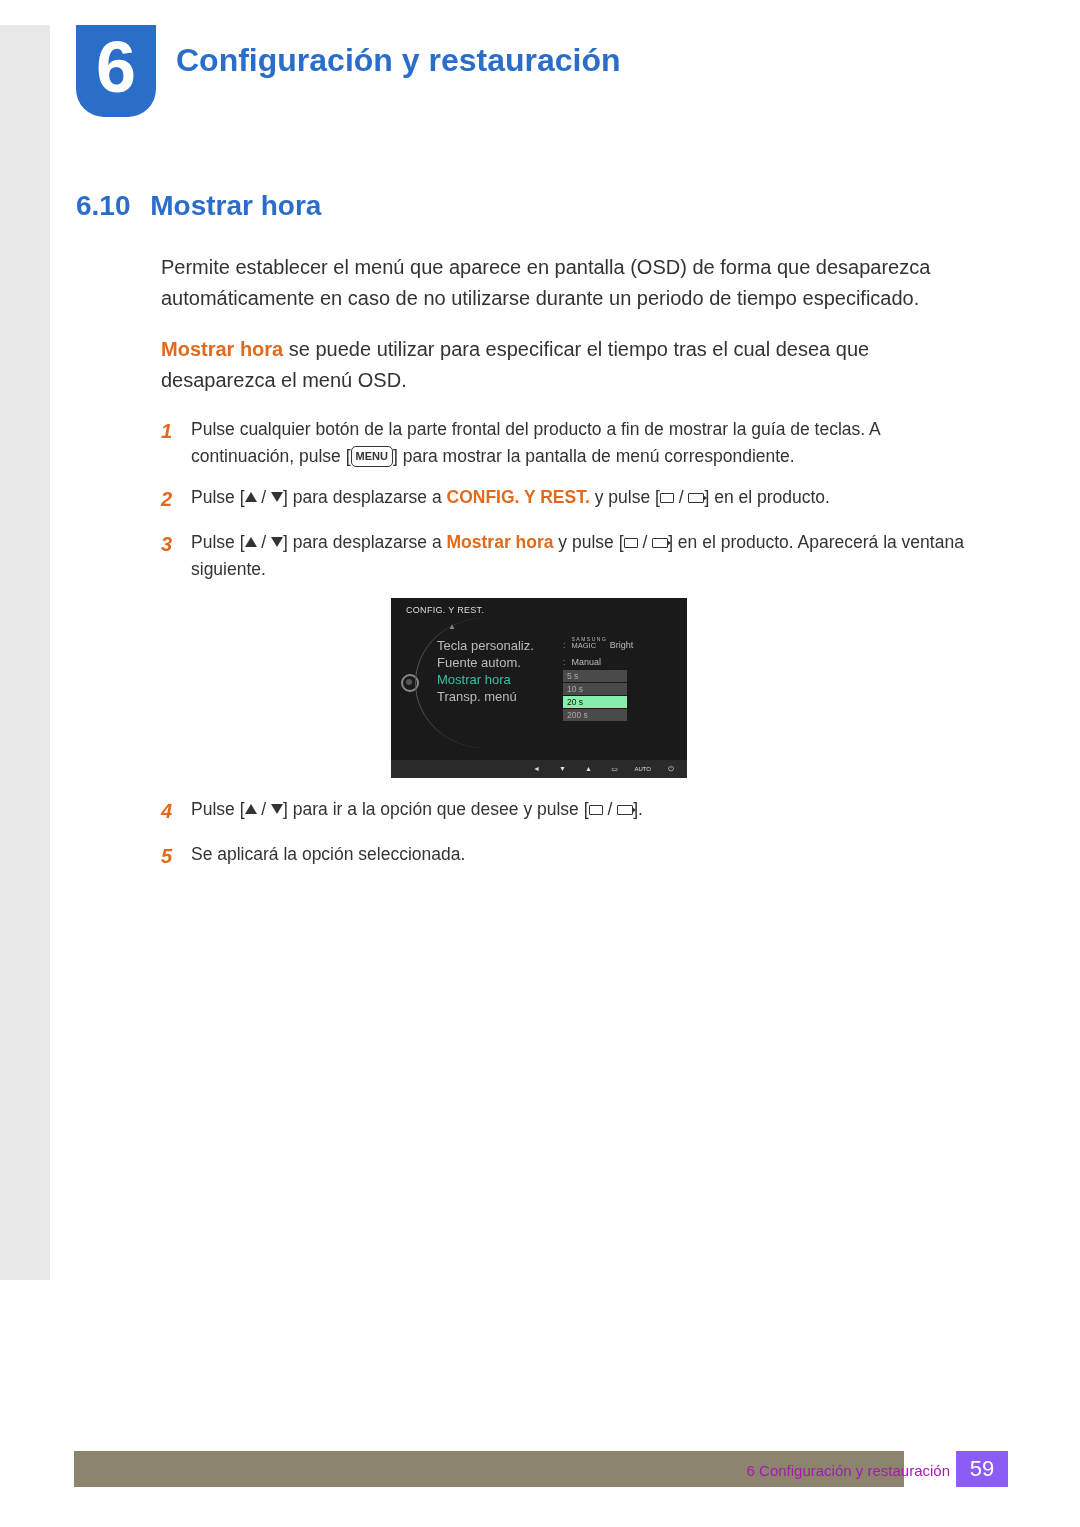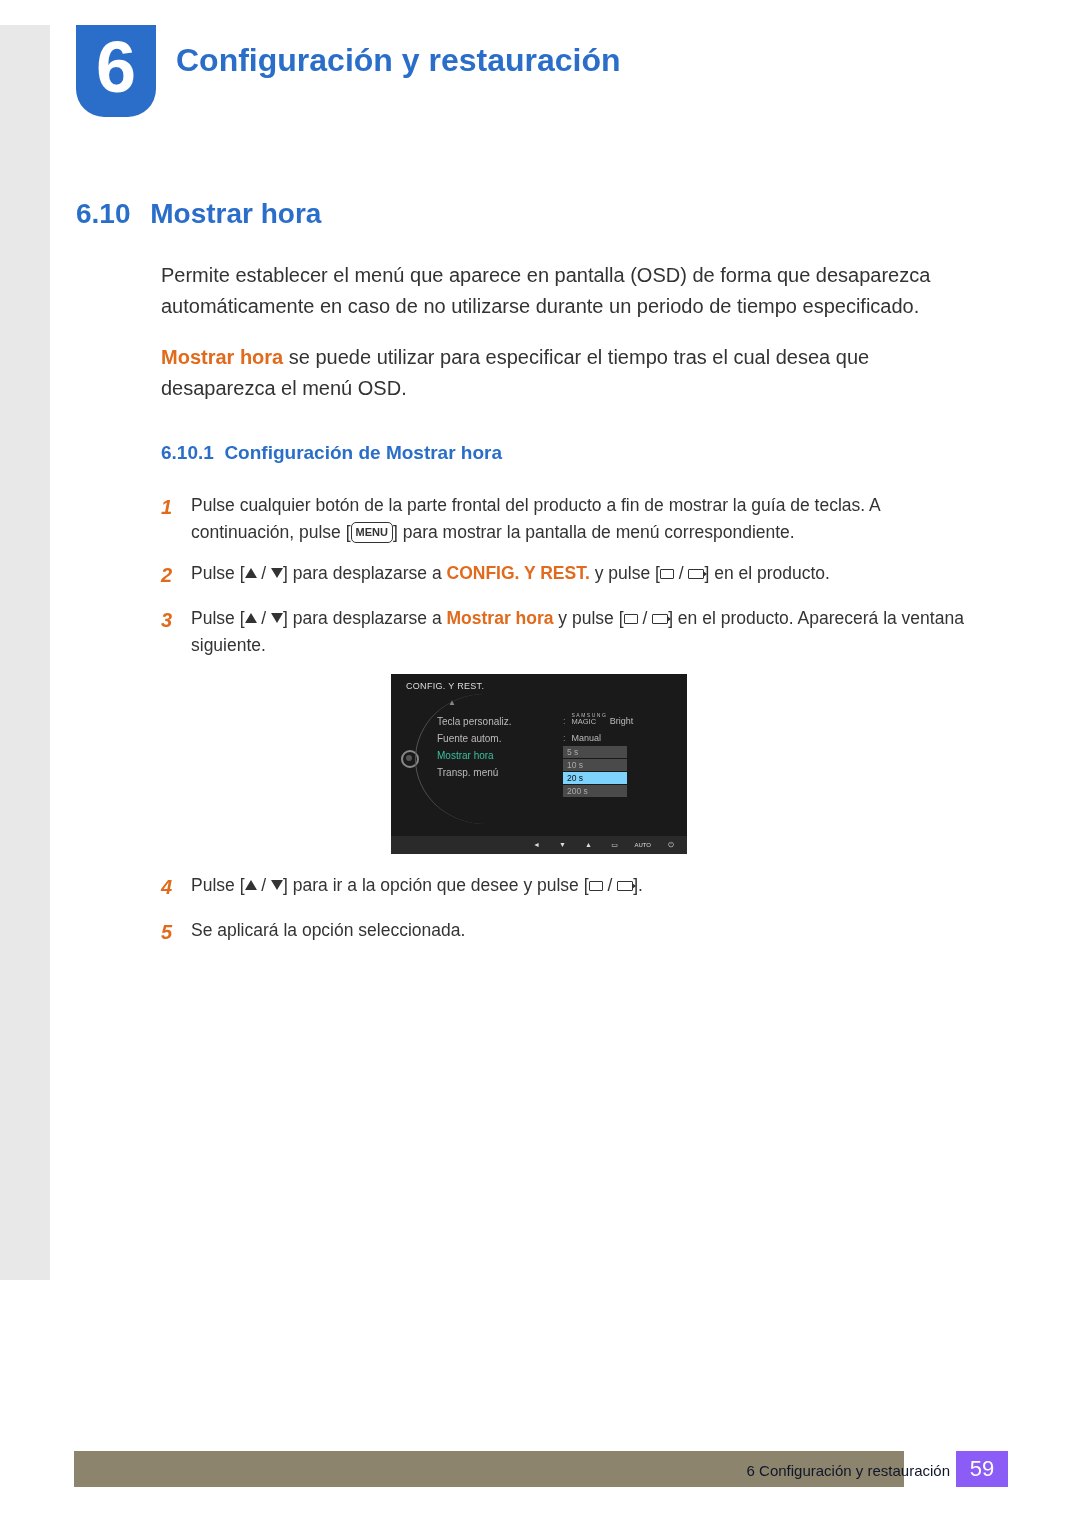--- a/index.html
+++ b/index.html
@@ -45,21 +45,20 @@
     position: absolute;
     left: 76px;
     top: 190px;
     width: 910px;
   }
   .section-heading {
     color: #2a6ec9;
     font-size: 28px;
     font-weight: bold;
     margin-bottom: 30px;
-    margin-top: 8px;
   }
   .section-num { margin-right: 12px; }
   .body-text {
     font-size: 20px;
     line-height: 1.55;
     color: #333;
     margin-left: 85px;
     margin-bottom: 20px;
   }
   .orange { color: #e16a1c; font-weight: bold; }
@@ -171,21 +170,21 @@
   .osd-arrow-up {
     position: absolute;
     left: 57px; top: 24px;
     color: #888;
     font-size: 8px;
   }
   .osd-list {
     position: absolute;
     left: 46px; top: 39px;
   }
-  .osd-item { height: 17px; line-height: 17px; font-size: 10px; }
+  .osd-item { height: 17px; line-height: 17px; font-size: 13px; }
   .osd-item.active { color: #3bbfa0; }
   .osd-values {
     position: absolute;
     left: 172px; top: 39px;
     font-size: 9px;
   }
   .osd-val-row { height: 17px; line-height: 17px; }
   .osd-colon { color: #888; margin-right: 6px; }
   .osd-dropdown {
     position: absolute;
@@ -194,21 +193,21 @@
   }
   .osd-dd-item {
     height: 12px;
     line-height: 12px;
     font-size: 8.5px;
     padding-left: 4px;
     color: #ccc;
     margin-bottom: 1px;
   }
   .osd-dd-item.dim { background: #4a4a4a; color: #aaa; }
-  .osd-dd-item.sel { background: #7dd3fc; color: #111; }
+  .osd-dd-item.sel { background: #86efac; color: #111; }
   .osd-bottom {
     position: absolute;
     bottom: 0; left: 0; right: 0;
     height: 18px;
     background: #2a2a2a;
     display: flex;
     justify-content: flex-end;
     align-items: center;
     gap: 14px;
     padding: 0 10px 0 0;
@@ -234,21 +233,21 @@
     bottom: 40px;
     height: 36px;
     width: 830px;
     background: #8d846e;
   }
   .footer-text {
     position: absolute;
     right: 130px;
     bottom: 48px;
     font-size: 15px;
-    color: #0f172a;
+    color: #a21caf;
   }
   .footer-page {
     position: absolute;
     right: 72px;
     bottom: 40px;
     width: 52px;
     height: 36px;
     background: #8b5cf6;
     color: #fff;
     font-size: 22px;
@@ -270,23 +269,20 @@
     <span class="section-num">6.10</span>
     <span>Mostrar hora</span>
   </div>
 
   <p class="body-text">Permite establecer el menú que aparece en pantalla (OSD) de forma que desaparezca automáticamente en caso de no utilizarse durante un periodo de tiempo especificado.</p>
 
   <p class="body-text">
     <span class="orange">Mostrar hora</span><span> se puede utilizar para especificar el tiempo tras el cual desea que desaparezca el menú OSD.</span>
   </p>
 
-  <div class="subsection-heading">
-    <span>6.10.1</span>&nbsp;&nbsp;<span>Configuración de Mostrar hora</span>
-  </div>
 
   <div class="step-list">
 
     <div class="step">
       <div class="step-num">1</div>
       <div class="step-text">
         <span>Pulse cualquier botón de la parte frontal del producto a fin de mostrar la guía de teclas. A continuación, pulse [</span><span class="menu-label">MENU</span><span>] para mostrar la pantalla de menú correspondiente.</span>
       </div>
     </div>
 

